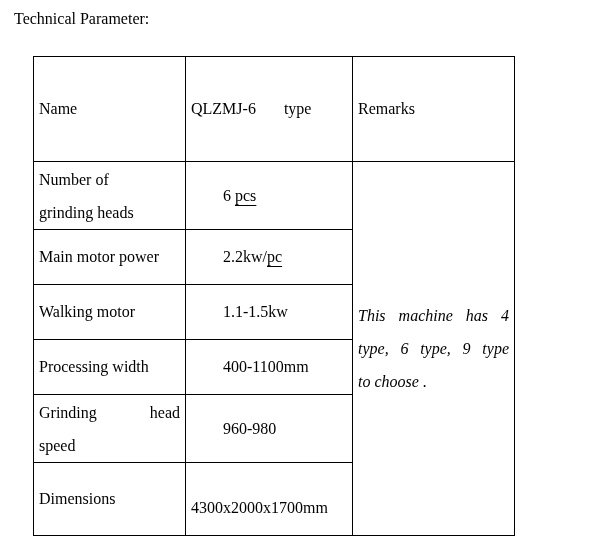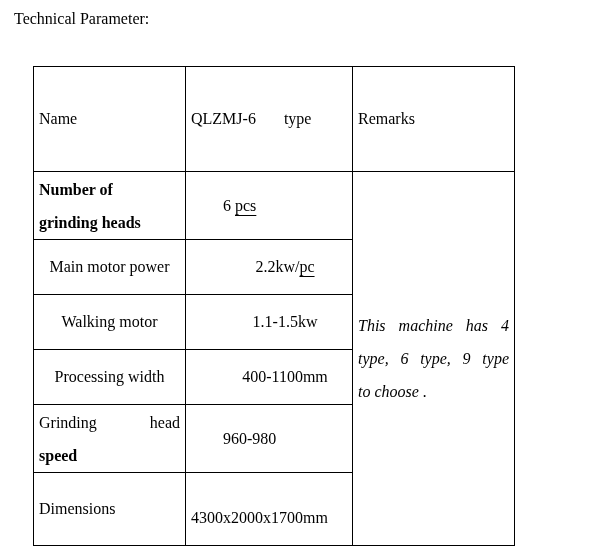--- a/index.html
+++ b/index.html
@@ -14,37 +14,37 @@
   }
   .doc-title {
     position: absolute;
     left: 14px; top: 8px;
     font-size: 16px;
     line-height: 22px;
     white-space: pre;
   }
   table.params {
     position: absolute;
-    left: 33px; top: 66px;
+    left: 33px; top: 56px;
     border-collapse: collapse;
     table-layout: fixed;
     width: 481px;
   }
   table.params td {
     border: 1px solid #000000;
     padding: 0 5px;
     vertical-align: middle;
     overflow: hidden;
   }
   tr.r-header { height: 105px; }
   tr.r-tall   { height: 68px; }
-  tr.r-short  { height: 36px; text-align: center; }
+  tr.r-short  { height: 36px; }
   tr.r-last   { height: 35px; }
   .pre { white-space: pre-wrap; }
-  .block { display: block; line-height: 33px; font-weight: bold; }
+  .block { display: block; line-height: 33px; }
   .jline {
     display: flex;
     justify-content: space-between;
     line-height: 33px;
   }
   .misspell {
     text-decoration-line: underline;
     text-decoration-style: wavy;
     text-decoration-color: #c00000;
     text-decoration-thickness: 1px;

